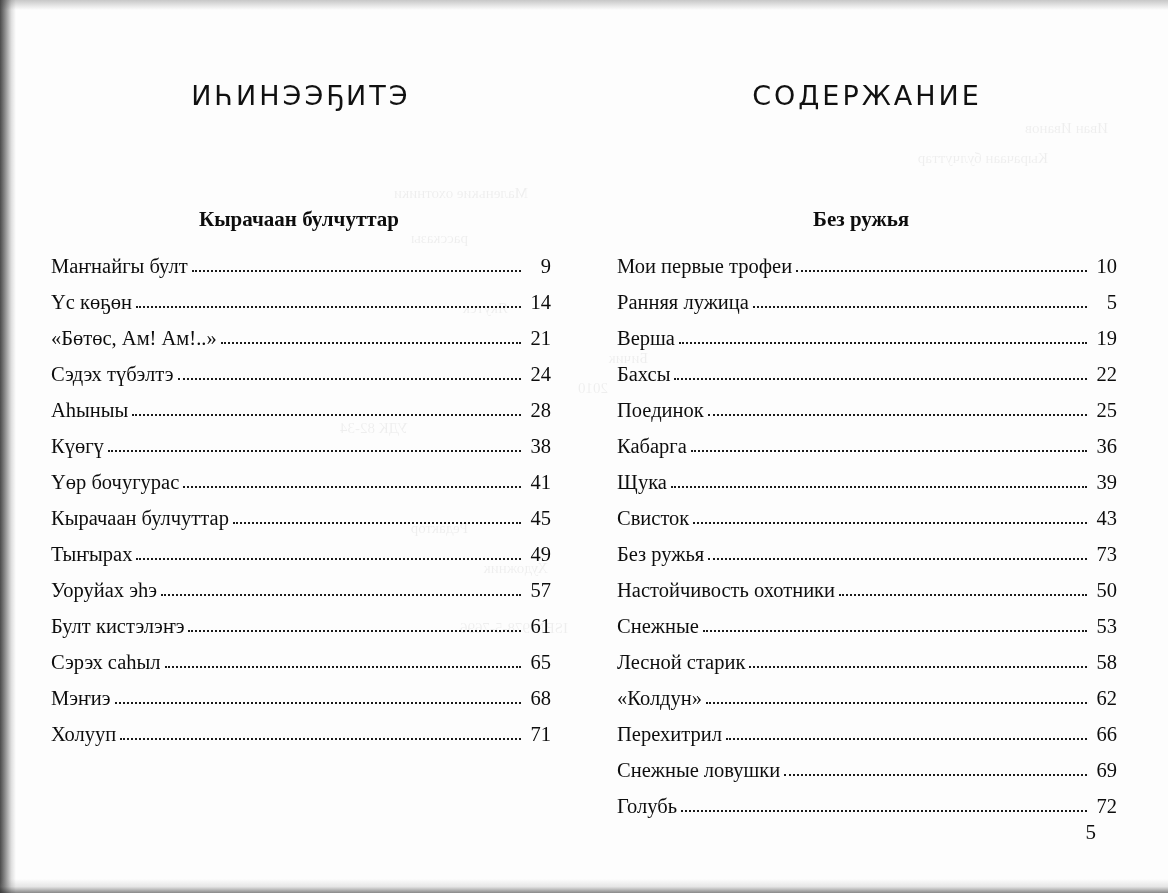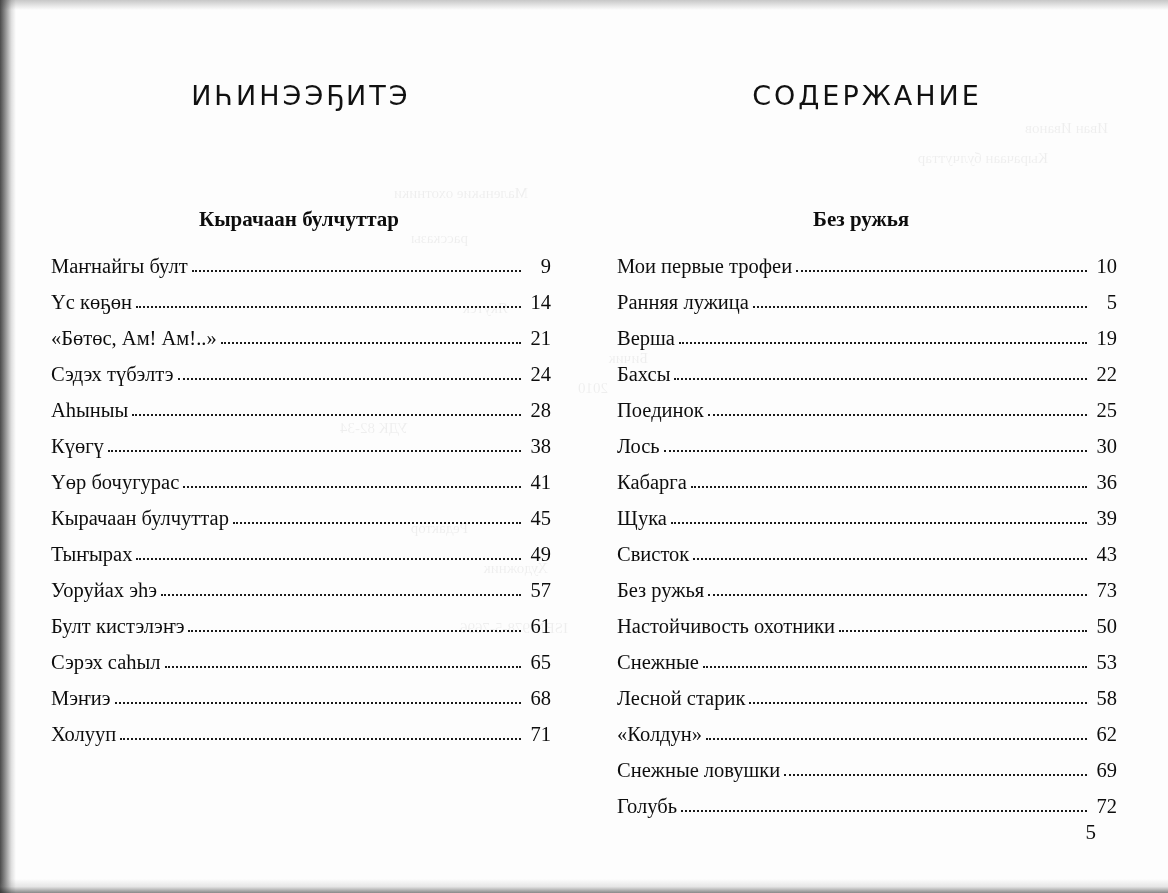--- a/index.html
+++ b/index.html
@@ -247,25 +247,20 @@
           <span class="entry-title">Бахсы</span>
           <span class="leader"></span>
           <span class="entry-page">22</span>
         </li>
         <li>
           <span class="entry-title">Поединок</span>
           <span class="leader"></span>
           <span class="entry-page">25</span>
         </li>
         <li>
-          <span class="entry-title">Лось</span>
-          <span class="leader"></span>
-          <span class="entry-page">30</span>
-        </li>
-        <li>
           <span class="entry-title">Кабарга</span>
           <span class="leader"></span>
           <span class="entry-page">36</span>
         </li>
         <li>
           <span class="entry-title">Щука</span>
           <span class="leader"></span>
           <span class="entry-page">39</span>
         </li>
         <li>
@@ -290,20 +285,25 @@
         </li>
         <li>
           <span class="entry-title">Лесной старик</span>
           <span class="leader"></span>
           <span class="entry-page">58</span>
         </li>
         <li>
           <span class="entry-title">«Колдун»</span>
           <span class="leader"></span>
           <span class="entry-page">62</span>
+        </li>
+        <li>
+          <span class="entry-title">Перехитрил</span>
+          <span class="leader"></span>
+          <span class="entry-page">66</span>
         </li>
         <li>
           <span class="entry-title">Снежные ловушки</span>
           <span class="leader"></span>
           <span class="entry-page">69</span>
         </li>
         <li>
           <span class="entry-title">Голубь</span>
           <span class="leader"></span>
           <span class="entry-page">72</span>

